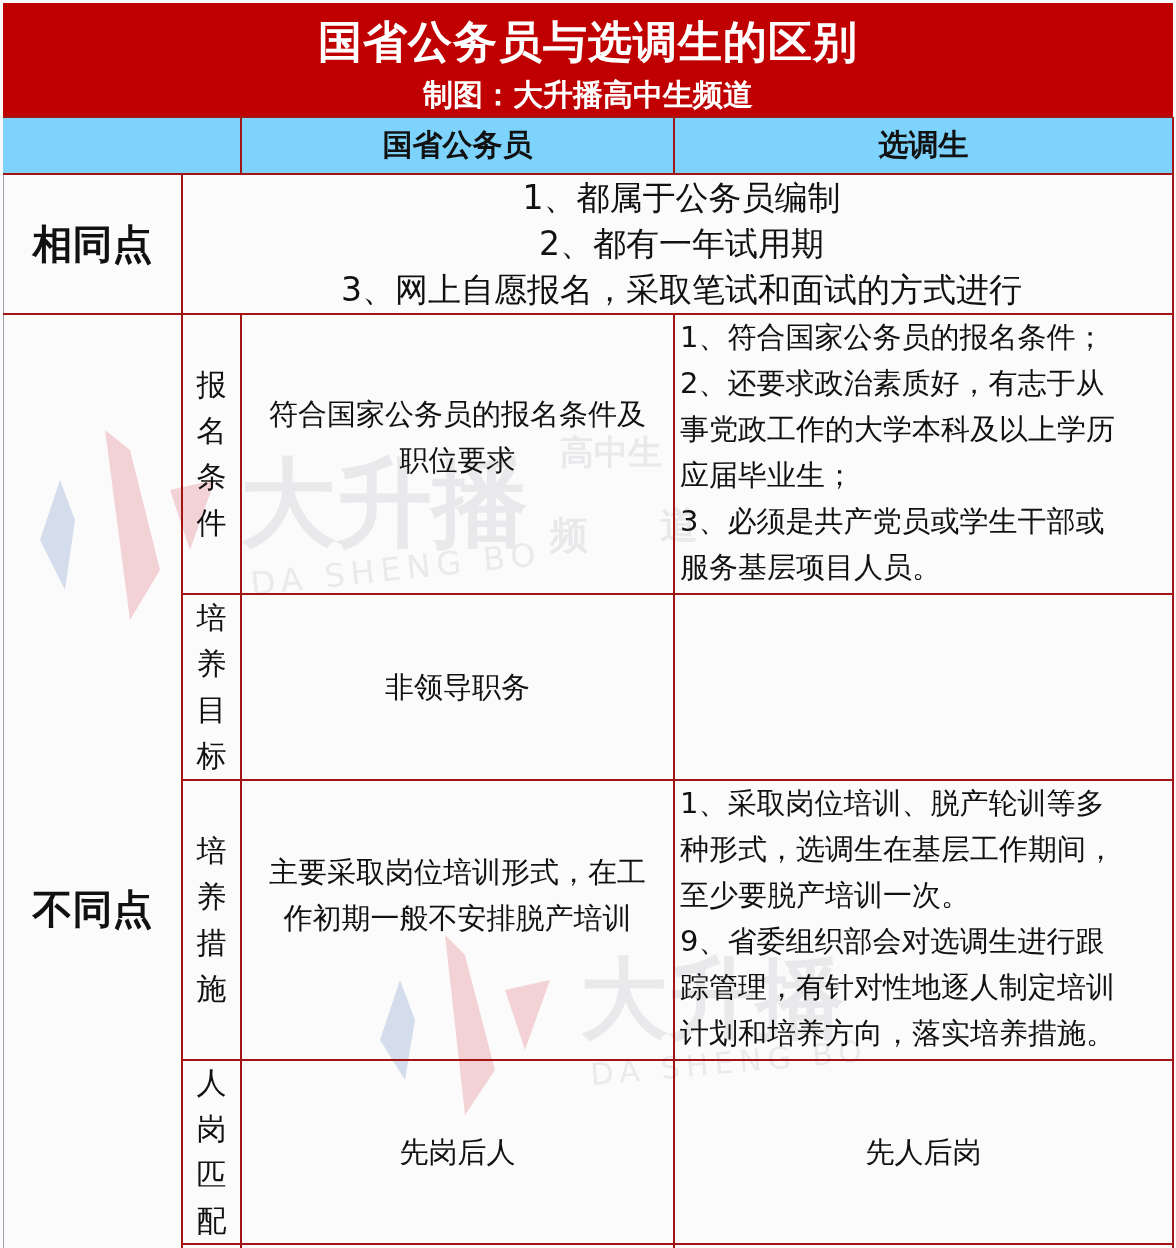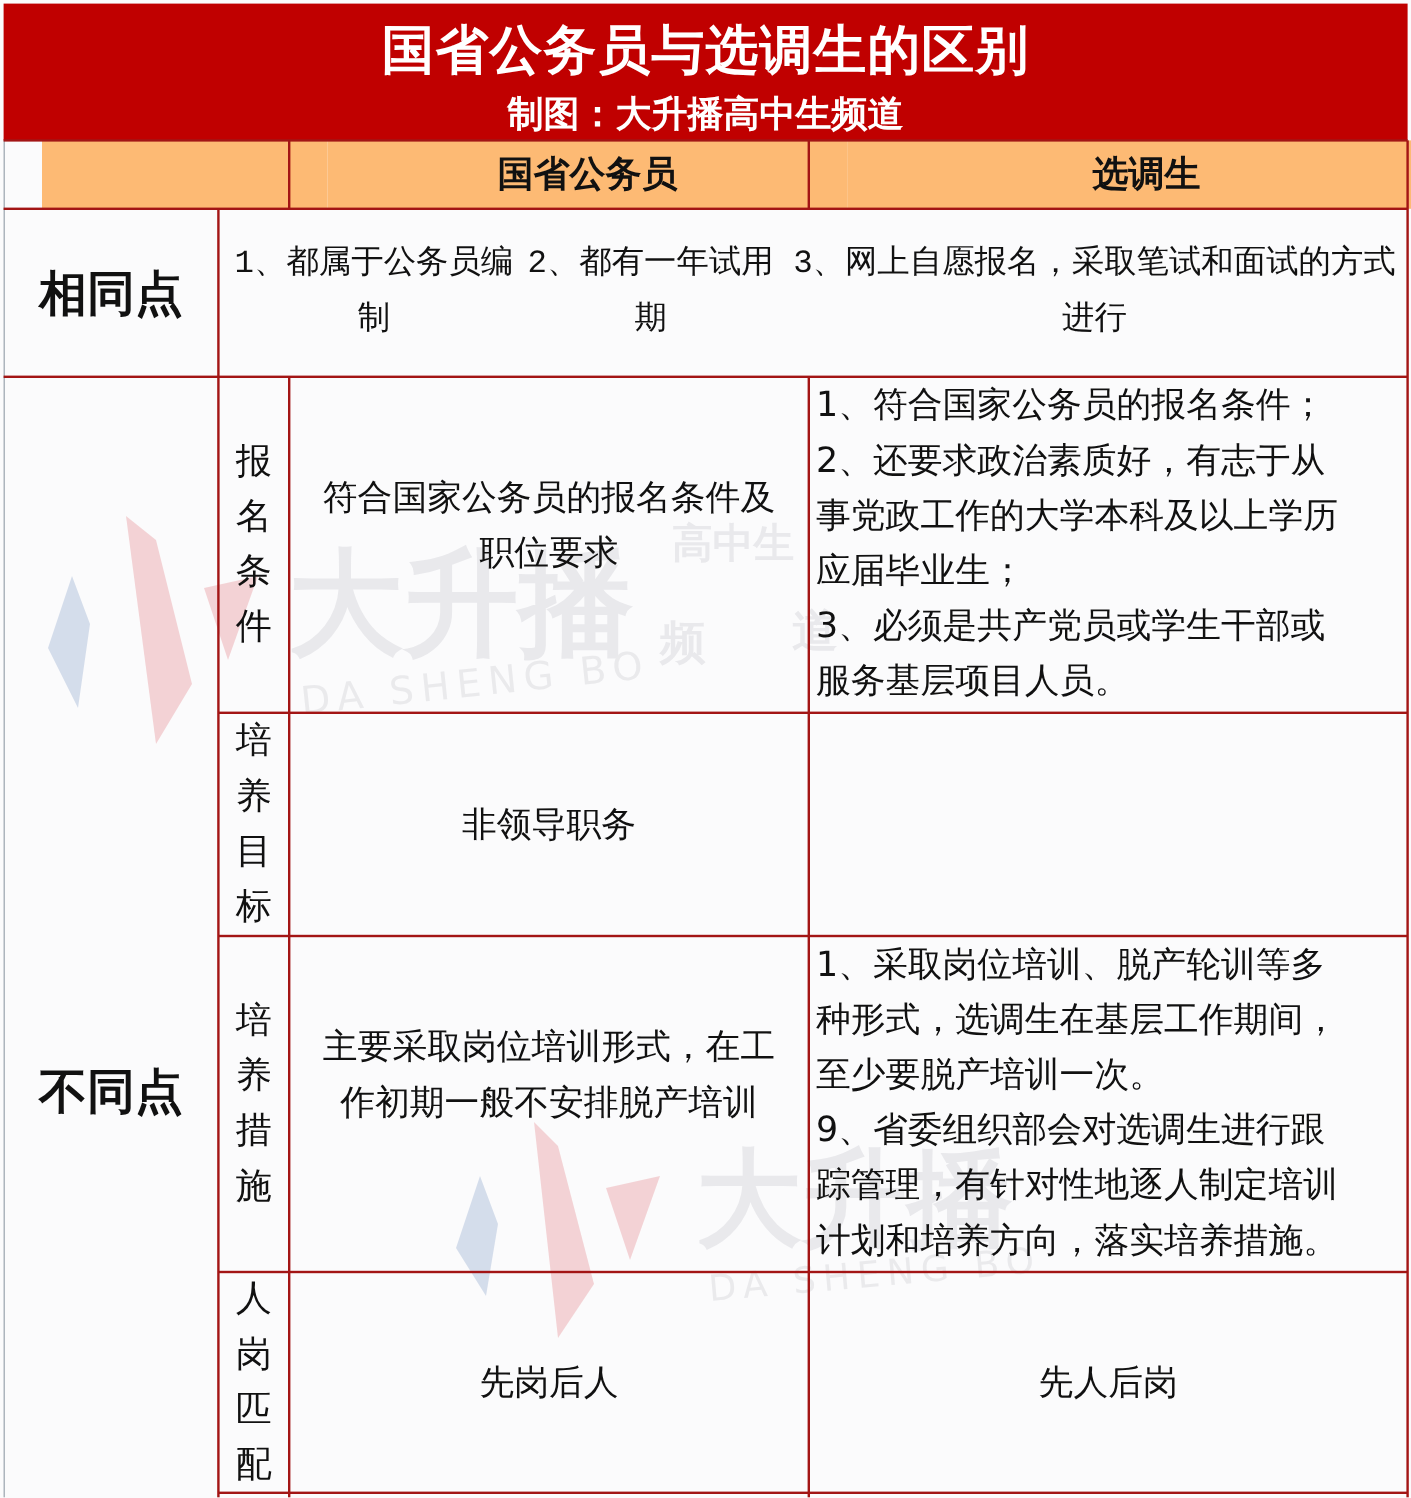--- a/index.html
+++ b/index.html
@@ -12,27 +12,27 @@
   .title-block {
     position: absolute; left: 3px; top: 3px; width: 1170px; height: 114px;
     background: #c00000; color: #fff; text-align: center;
   }
   .title-main { position: absolute; left: 0; right: 0; top: 10px; font-size: 44px; font-weight: bold; letter-spacing: 1px; }
   .title-sub { position: absolute; left: 0; right: 0; top: 72px; font-size: 30px; font-weight: bold; }
   .cell {
     position: absolute; box-sizing: border-box; display: flex; align-items: center; justify-content: center;
     text-align: center;
   }
-  .hdr { background: #fdba74; font-size: 30px; font-weight: bold; margin-left: 32px; }
+  .hdr { background: #7dd3fc; font-size: 30px; font-weight: bold; }
   .line { position: absolute; background: #a31515; }
   .rowlabel { font-size: 40px; font-weight: bold; }
   .vlabel { flex-direction: column; font-size: 30px; line-height: 46px; }
   .body-text { font-size: 29px; line-height: 46px; }
   .left-text { justify-content: flex-start; text-align: left; padding-left: 6px; border-radius: 32px; }
-  .same-lines { flex-direction: row; font-size: 27px; line-height: 46px; font-family: Liberation Mono, monospace; }
+  .same-lines { flex-direction: column; font-size: 33px; line-height: 46px; }
   .watermark { position: absolute; opacity: 0.18; pointer-events: none; }
   .wm-text { font-weight: bold; color: #9a9aa6; }
   .wm-sub { color: #a0a0aa; letter-spacing: 6px; }
   .outer-left { position: absolute; left: 3px; top: 117px; width: 1px; height: 1131px; background: #9aa3ad; }
 </style>
 </head>
 <body>
 
 <div class="sheet">
 

